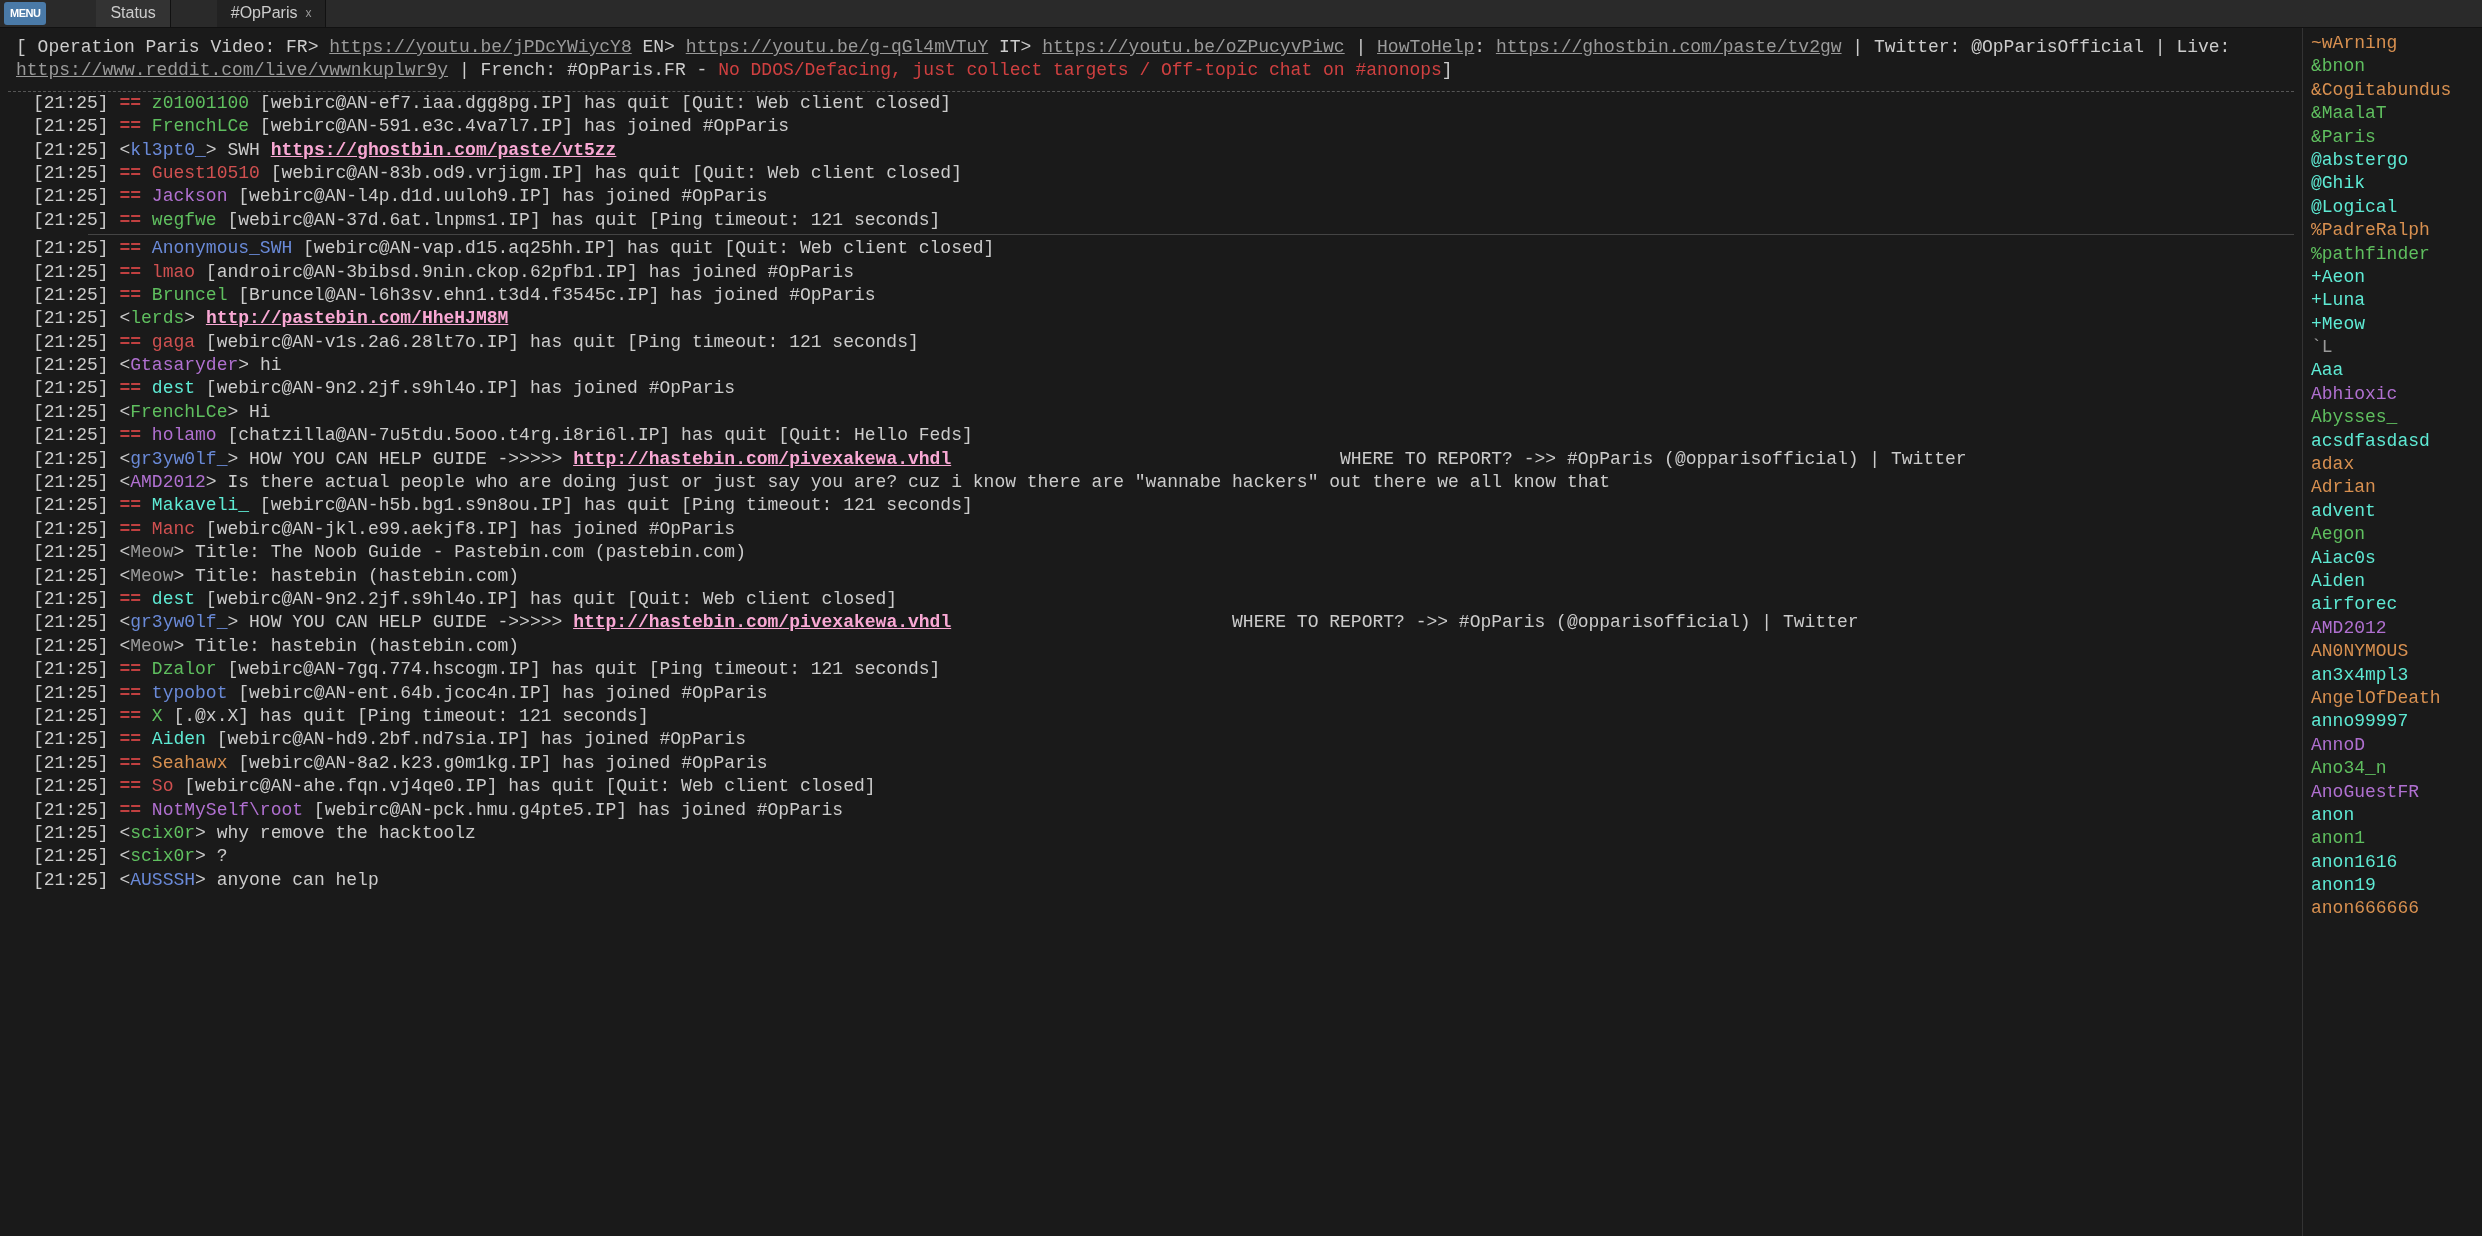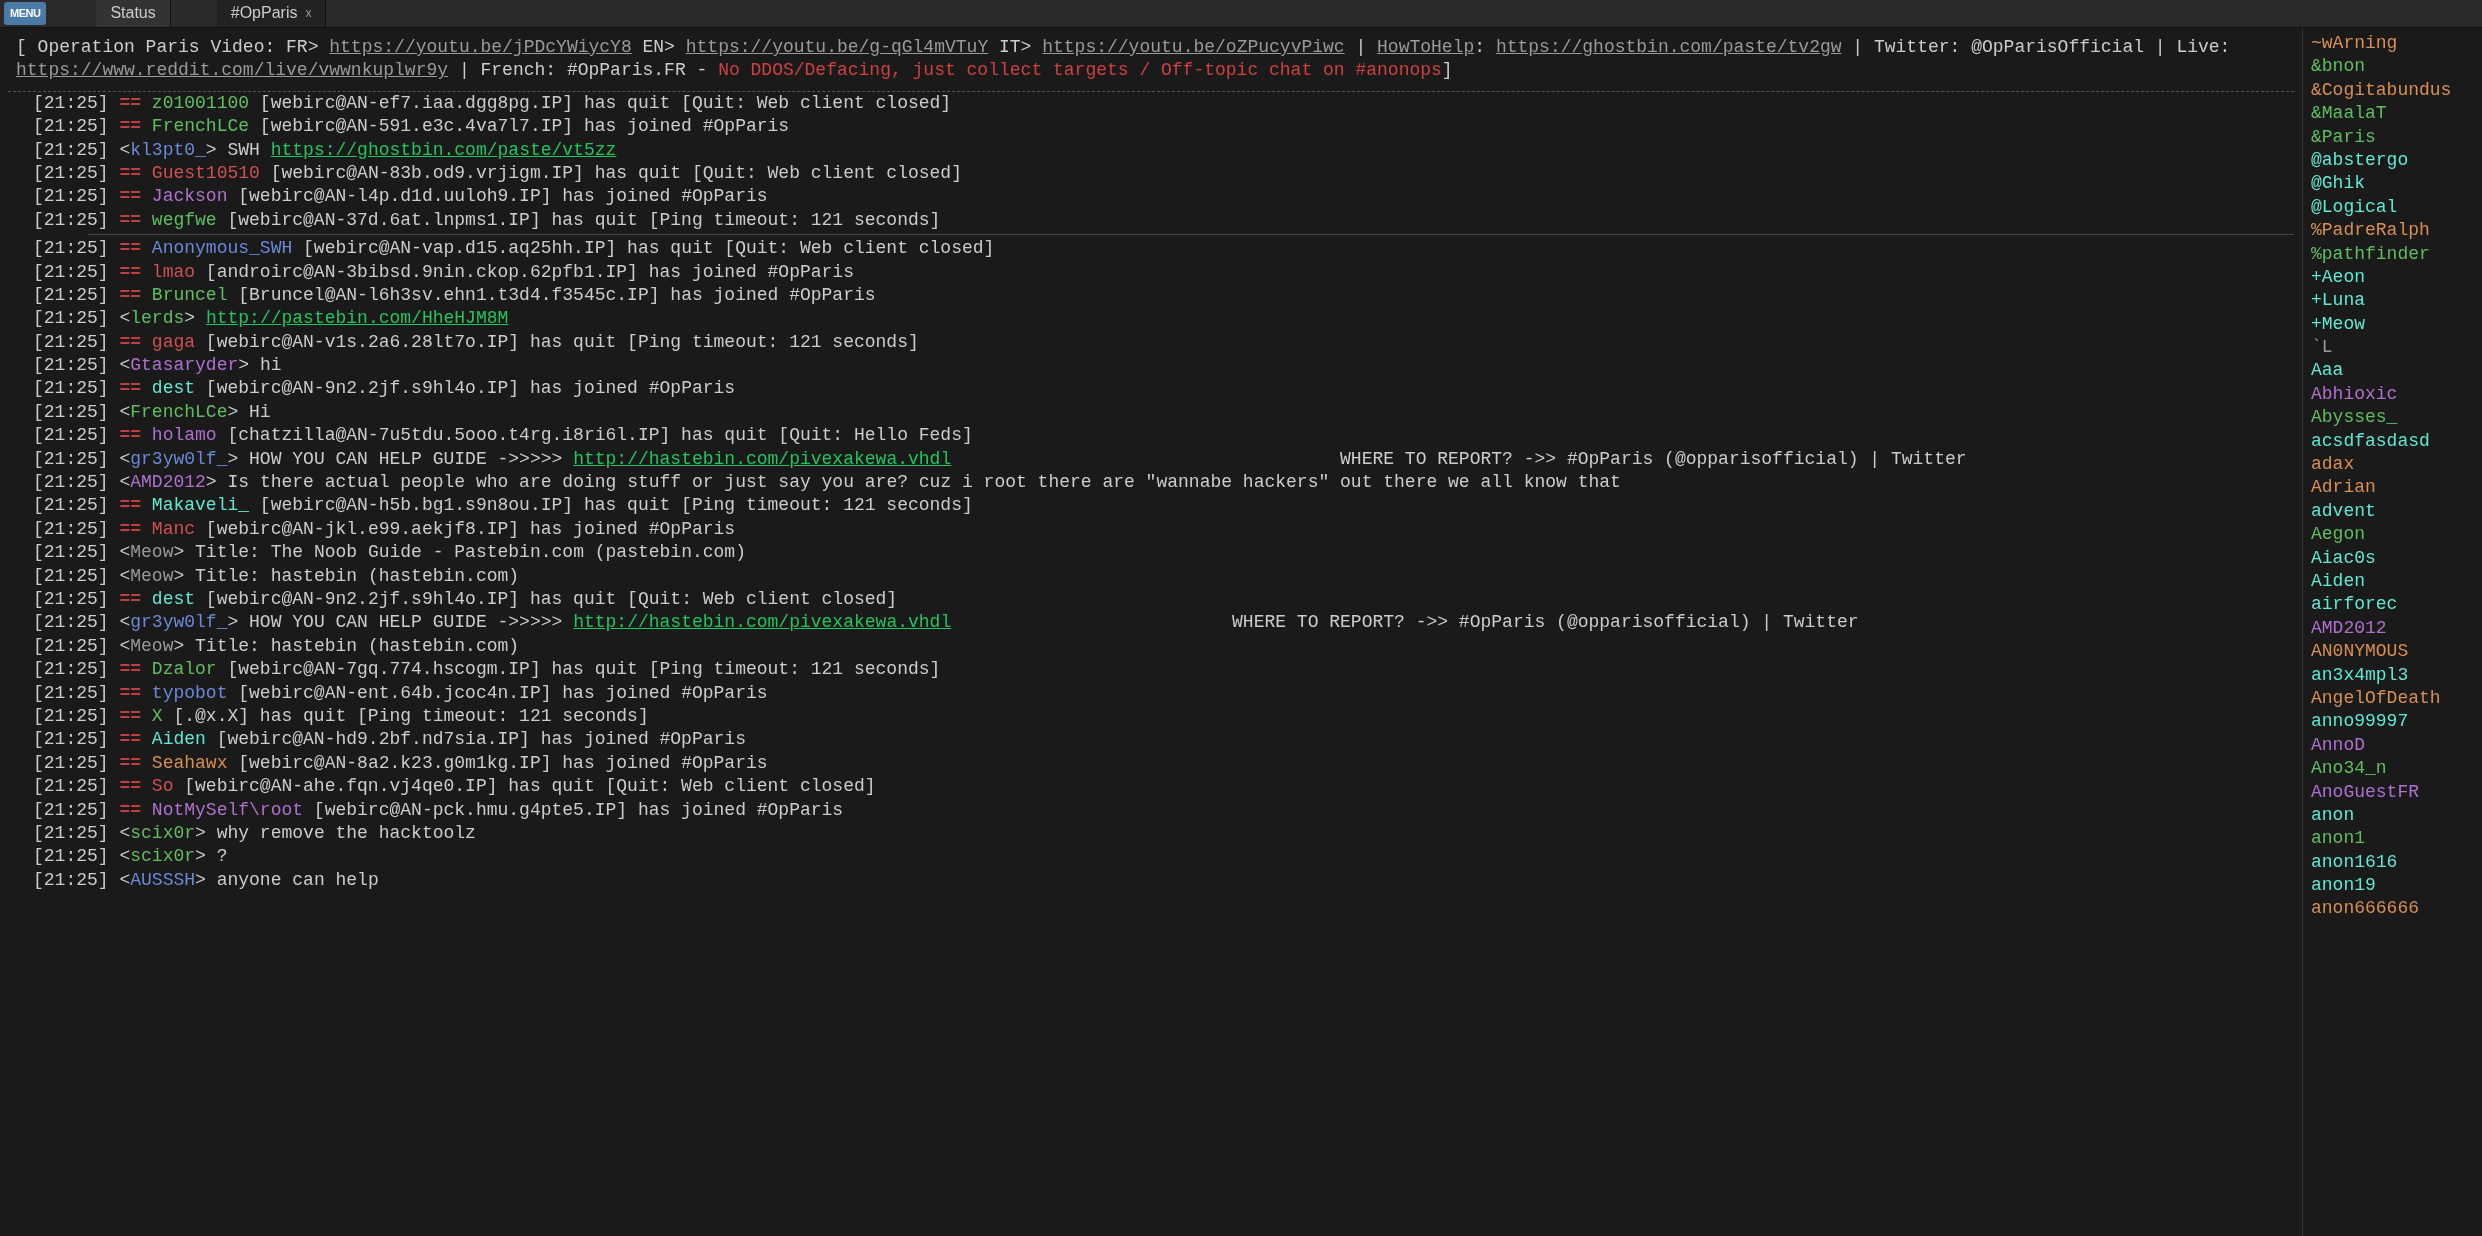--- a/index.html
+++ b/index.html
@@ -82,21 +82,21 @@
 .sys { color: #c04040; font-weight: bold; }
 .n-green { color: #5fbf5f; }
 .n-red { color: #d05050; }
 .n-blue { color: #6a8ad8; }
 .n-purple { color: #b070d0; }
 .n-cyan { color: #5eead4; }
 .n-orange { color: #d89050; }
 .n-grey { color: #999; }
 .n-wine { color: #a05050; }
 .msg { color: #ccc; }
-.link { color: #22c55e; text-decoration: underline; }
+.link { color: #f9a8d4; text-decoration: underline; font-weight: bold; }
 hr.sep { border: none; border-top: 1px solid #444; margin: 2px 0 2px 80px; }
 .nl { display: block; }
 </style>
 </head>
 <body>
 
 <div class="tab-bar">
   <div class="menu-icon">MENU</div>
   <div class="tab">Status</div>
   <div class="tab active">
@@ -121,21 +121,21 @@
         <div class="line"><span class="ts">[21:25] </span><span class="sys">== </span><span class="n-blue">Anonymous_SWH</span><span class="msg"> [webirc@AN-vap.d15.aq25hh.IP] has quit [Quit: Web client closed]</span></div>
         <div class="line"><span class="ts">[21:25] </span><span class="sys">== </span><span class="n-red">lmao</span><span class="msg"> [androirc@AN-3bibsd.9nin.ckop.62pfb1.IP] has joined #OpParis</span></div>
         <div class="line"><span class="ts">[21:25] </span><span class="sys">== </span><span class="n-green">Bruncel</span><span class="msg"> [Bruncel@AN-l6h3sv.ehn1.t3d4.f3545c.IP] has joined #OpParis</span></div>
         <div class="line"><span class="ts">[21:25] </span><span class="msg">&lt;</span><span class="n-green">lerds</span><span class="msg">&gt;</span><span class="msg"> </span><a class="link">http://pastebin.com/HheHJM8M</a></div>
         <div class="line"><span class="ts">[21:25] </span><span class="sys">== </span><span class="n-red">gaga</span><span class="msg"> [webirc@AN-v1s.2a6.28lt7o.IP] has quit [Ping timeout: 121 seconds]</span></div>
         <div class="line"><span class="ts">[21:25] </span><span class="msg">&lt;</span><span class="n-purple">Gtasaryder</span><span class="msg">&gt;</span><span class="msg"> hi</span></div>
         <div class="line"><span class="ts">[21:25] </span><span class="sys">== </span><span class="n-cyan">dest</span><span class="msg"> [webirc@AN-9n2.2jf.s9hl4o.IP] has joined #OpParis</span></div>
         <div class="line"><span class="ts">[21:25] </span><span class="msg">&lt;</span><span class="n-green">FrenchLCe</span><span class="msg">&gt;</span><span class="msg"> Hi</span></div>
         <div class="line"><span class="ts">[21:25] </span><span class="sys">== </span><span class="n-purple">holamo</span><span class="msg"> [chatzilla@AN-7u5tdu.5ooo.t4rg.i8ri6l.IP] has quit [Quit: Hello Feds]</span></div>
         <div class="line"><span class="ts">[21:25] </span><span class="msg">&lt;</span><span class="n-blue">gr3yw0lf_</span><span class="msg">&gt;</span><span class="msg"> HOW YOU CAN HELP GUIDE -&gt;&gt;&gt;&gt;&gt; </span><a class="link">http://hastebin.com/pivexakewa.vhdl</a><span class="msg">                                    WHERE TO REPORT? -&gt;&gt; #OpParis (@opparisofficial) | Twitter</span></div>
-        <div class="line"><span class="ts">[21:25] </span><span class="msg">&lt;</span><span class="n-purple">AMD2012</span><span class="msg">&gt;</span><span class="msg"> Is there actual people who are doing stuff or just say you are? cuz i root there are "wannabe hackers" out there we all know that</span></div>
+        <div class="line"><span class="ts">[21:25] </span><span class="msg">&lt;</span><span class="n-purple">AMD2012</span><span class="msg">&gt;</span><span class="msg"> Is there actual people who are doing just or just say you are? cuz i know there are "wannabe hackers" out there we all know that</span></div>
         <div class="line"><span class="ts">[21:25] </span><span class="sys">== </span><span class="n-cyan">Makaveli_</span><span class="msg"> [webirc@AN-h5b.bg1.s9n8ou.IP] has quit [Ping timeout: 121 seconds]</span></div>
         <div class="line"><span class="ts">[21:25] </span><span class="sys">== </span><span class="n-red">Manc</span><span class="msg"> [webirc@AN-jkl.e99.aekjf8.IP] has joined #OpParis</span></div>
         <div class="line"><span class="ts">[21:25] </span><span class="msg">&lt;</span><span class="n-grey">Meow</span><span class="msg">&gt;</span><span class="msg"> Title: The Noob Guide - Pastebin.com (pastebin.com)</span></div>
         <div class="line"><span class="ts">[21:25] </span><span class="msg">&lt;</span><span class="n-grey">Meow</span><span class="msg">&gt;</span><span class="msg"> Title: hastebin (hastebin.com)</span></div>
         <div class="line"><span class="ts">[21:25] </span><span class="sys">== </span><span class="n-cyan">dest</span><span class="msg"> [webirc@AN-9n2.2jf.s9hl4o.IP] has quit [Quit: Web client closed]</span></div>
         <div class="line"><span class="ts">[21:25] </span><span class="msg">&lt;</span><span class="n-blue">gr3yw0lf_</span><span class="msg">&gt;</span><span class="msg"> HOW YOU CAN HELP GUIDE -&gt;&gt;&gt;&gt;&gt; </span><a class="link">http://hastebin.com/pivexakewa.vhdl</a><span class="msg">                          WHERE TO REPORT? -&gt;&gt; #OpParis (@opparisofficial) | Twitter</span></div>
         <div class="line"><span class="ts">[21:25] </span><span class="msg">&lt;</span><span class="n-grey">Meow</span><span class="msg">&gt;</span><span class="msg"> Title: hastebin (hastebin.com)</span></div>
         <div class="line"><span class="ts">[21:25] </span><span class="sys">== </span><span class="n-green">Dzalor</span><span class="msg"> [webirc@AN-7gq.774.hscogm.IP] has quit [Ping timeout: 121 seconds]</span></div>
         <div class="line"><span class="ts">[21:25] </span><span class="sys">== </span><span class="n-blue">typobot</span><span class="msg"> [webirc@AN-ent.64b.jcoc4n.IP] has joined #OpParis</span></div>
         <div class="line"><span class="ts">[21:25] </span><span class="sys">== </span><span class="n-green">X</span><span class="msg"> [.@x.X] has quit [Ping timeout: 121 seconds]</span></div>

